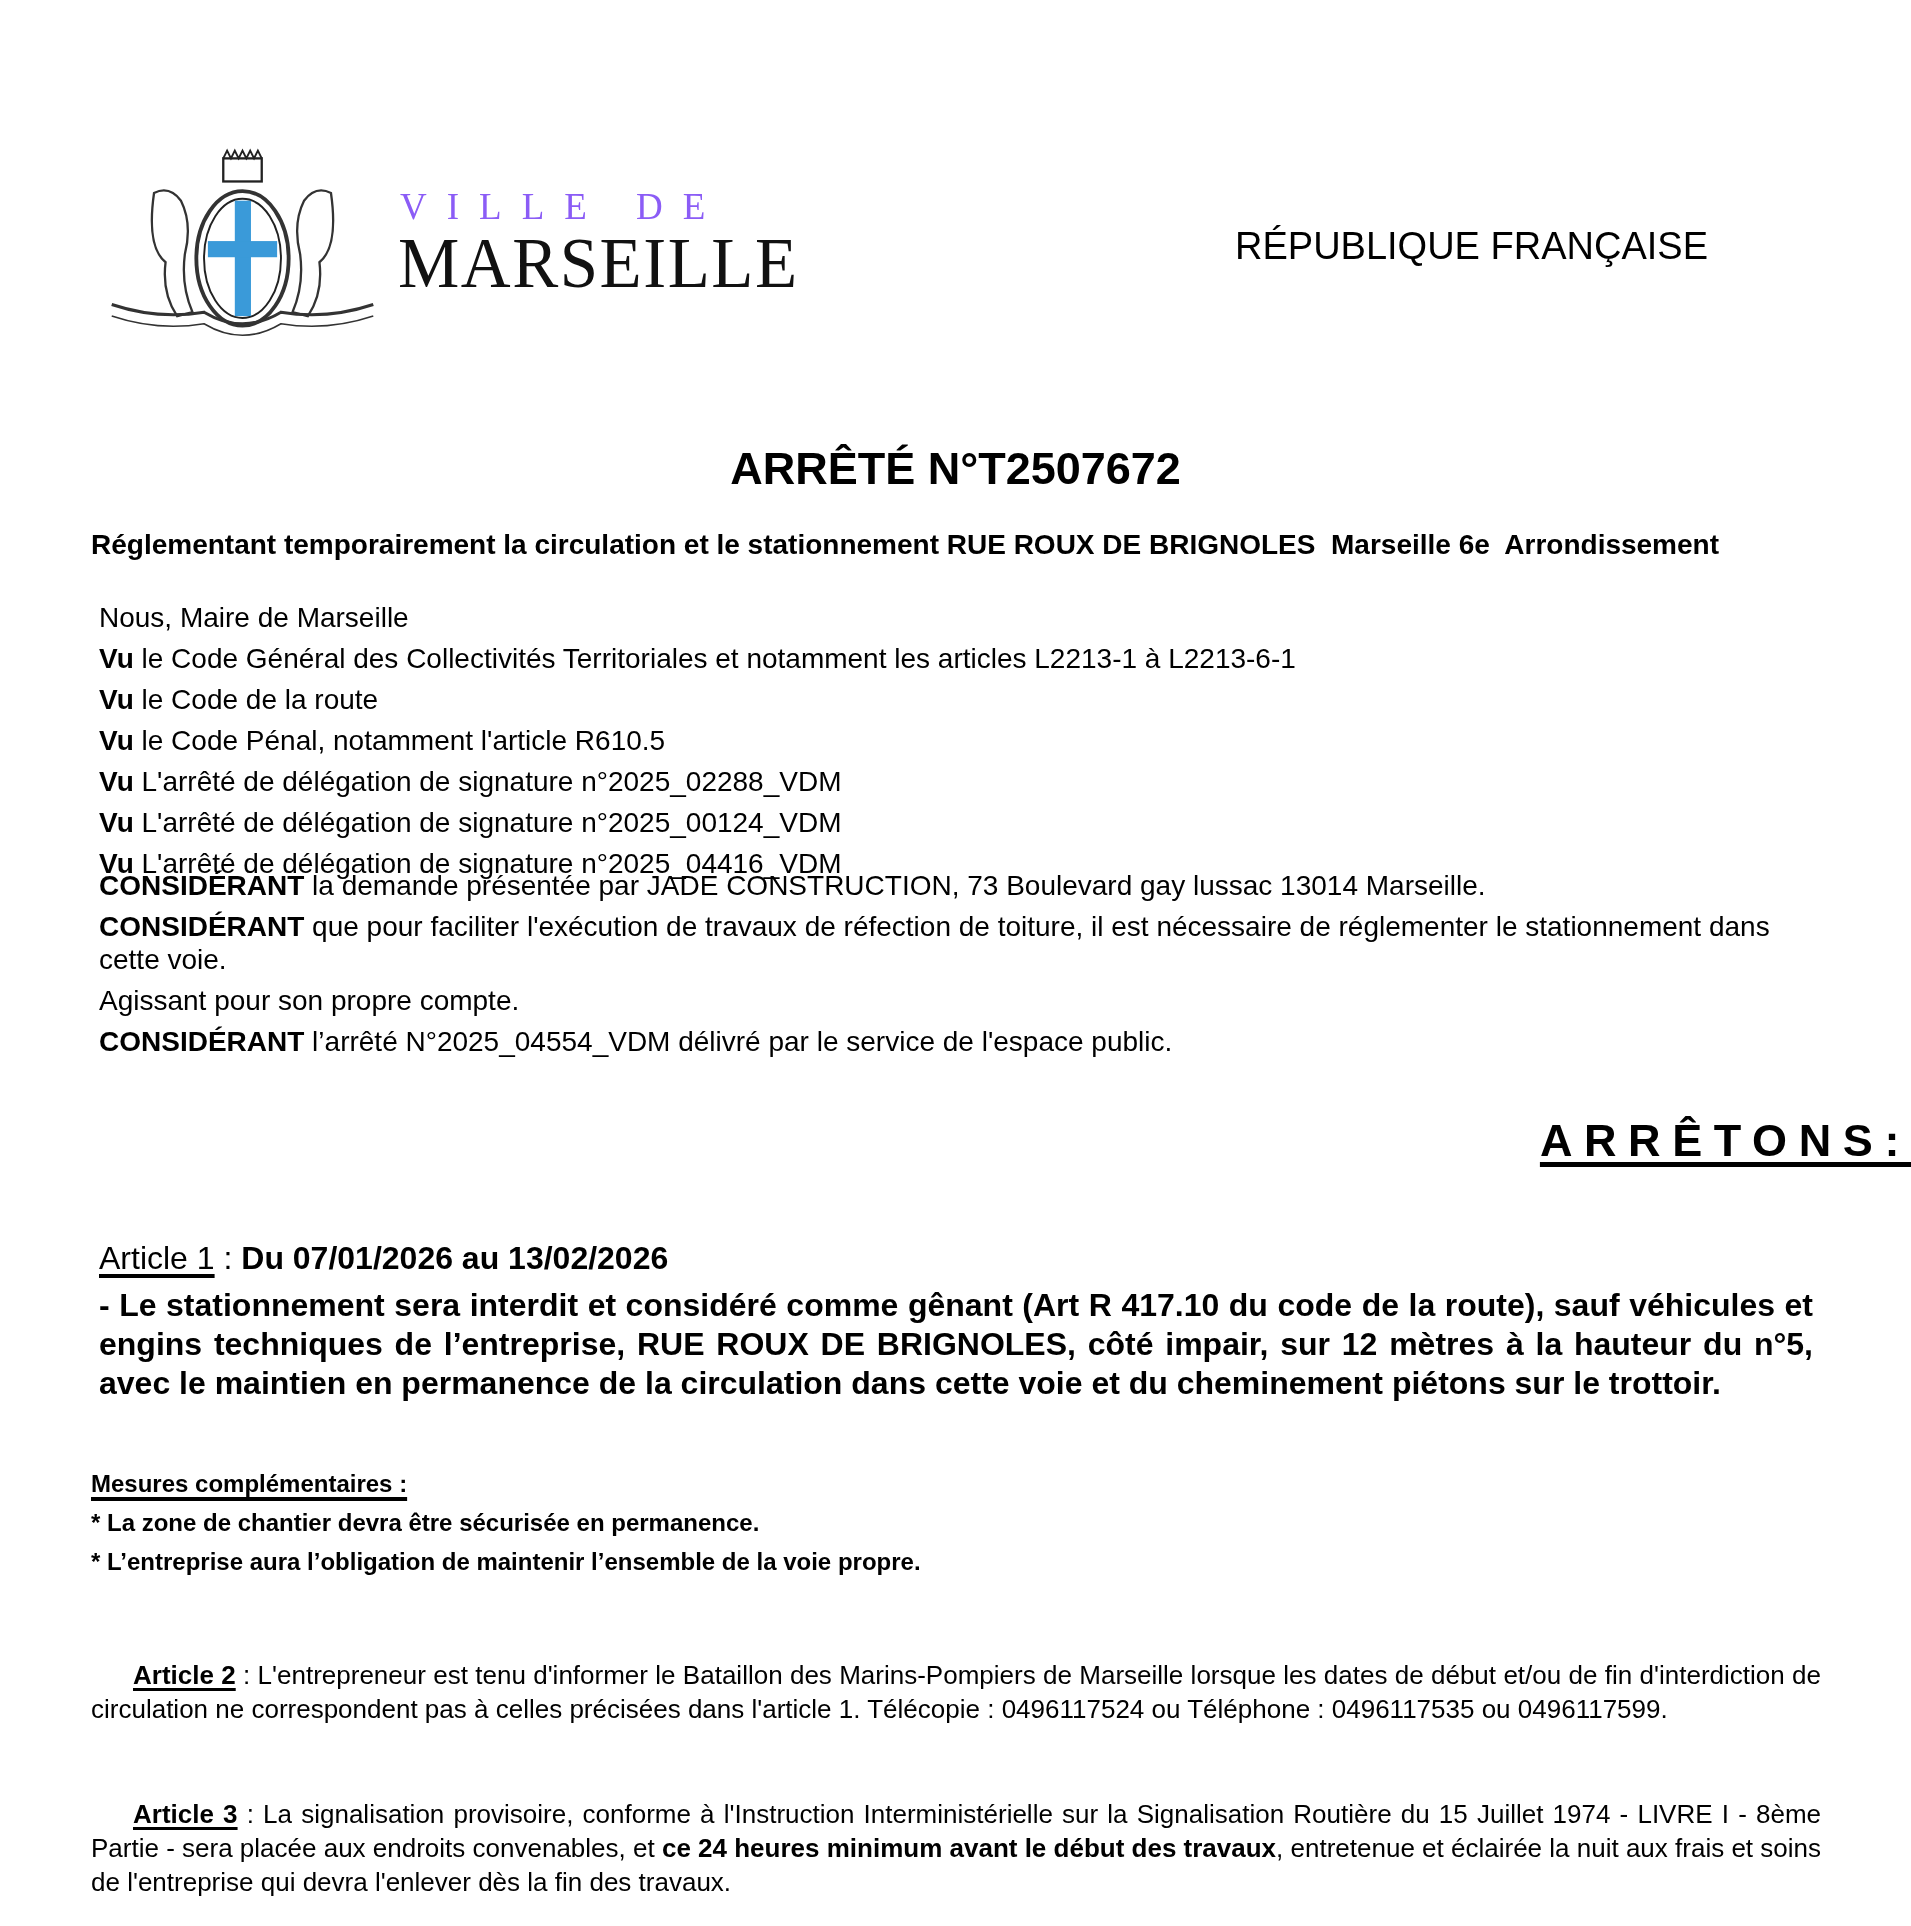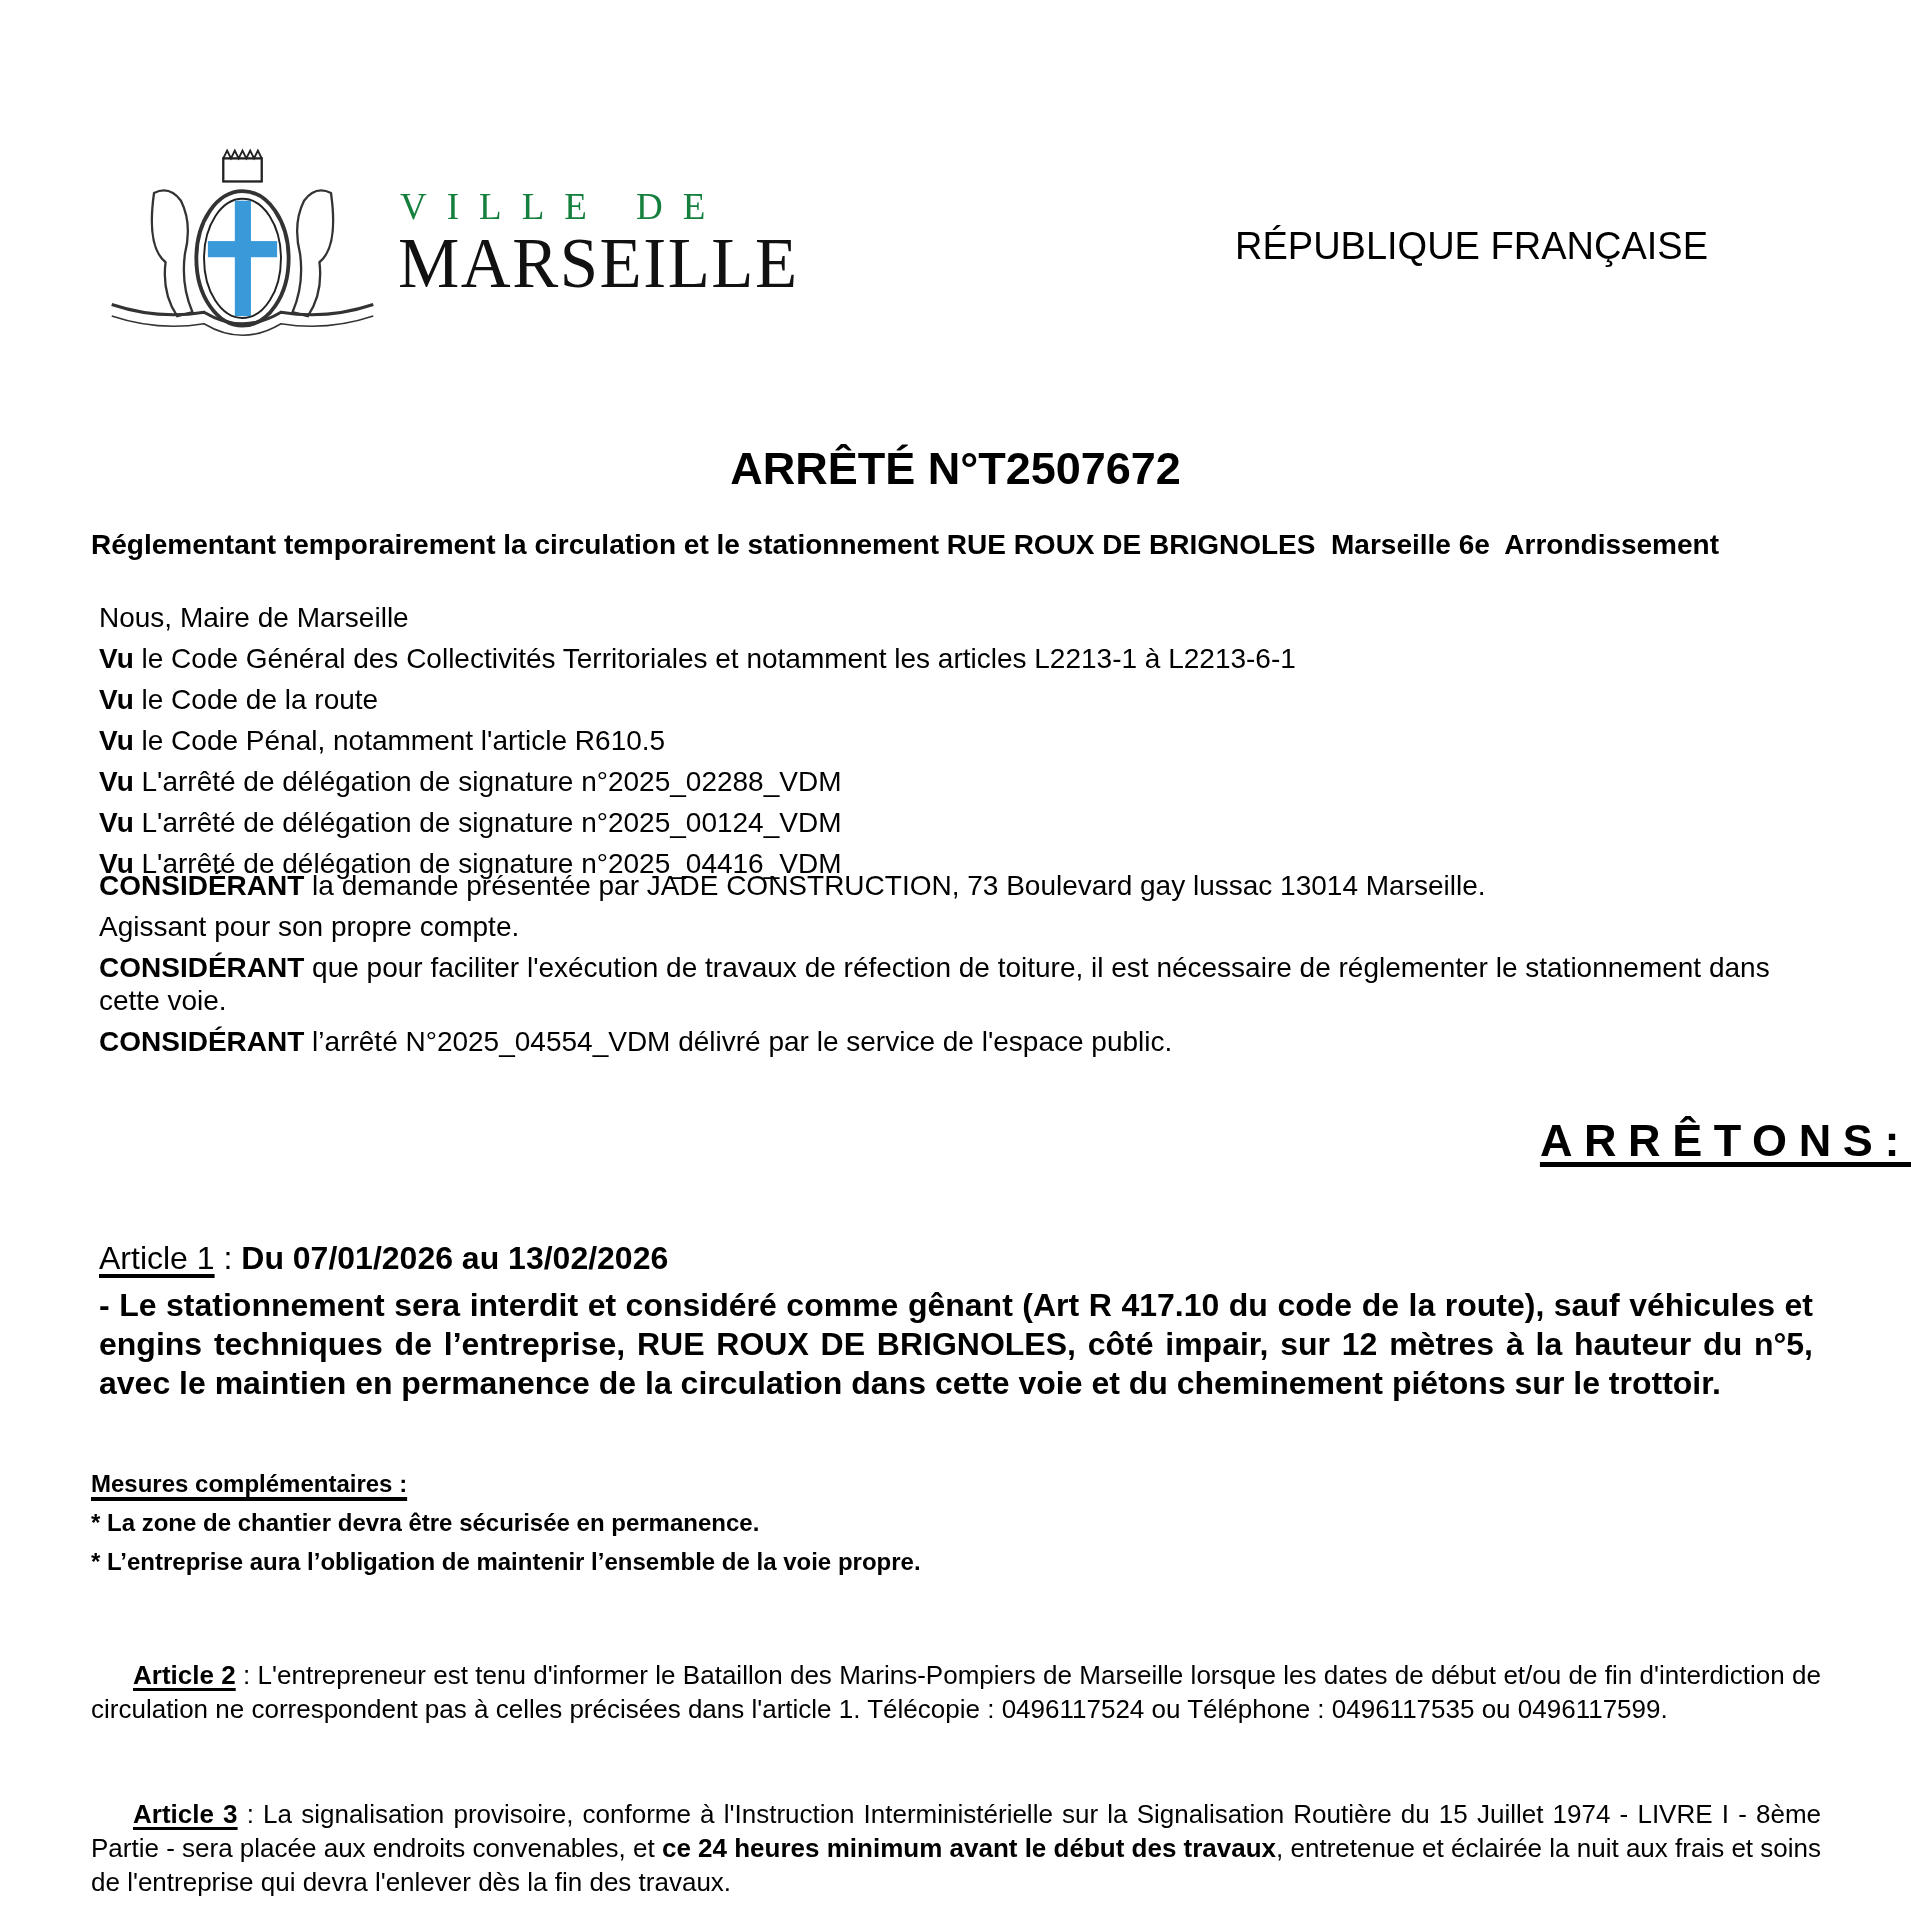--- a/index.html
+++ b/index.html
@@ -2,21 +2,21 @@
 <html style="font-size:6.2px"><head>
 <meta charset="utf-8">
 <style>
   html, body { margin: 0; padding: 0; background: #ffffff; }
   body { width: 1911px; height: 2703px; position: relative; overflow: hidden;
          font-family: "Liberation Sans", sans-serif; color: #000; }
   .abs { position: absolute; }
   .logo { left: 96px; top: 143px; width: 655px; height: 200px; }
   .crest { position: absolute; left: 0; top: 0; width: 293px; height: 200px; }
   .ville { position: absolute; left: 304px; top: 42px; font-family: "Liberation Serif", serif;
-           font-size: 37px; letter-spacing: 20px; color: #15803d; }
+           font-size: 37px; letter-spacing: 20px; color: #8b5cf6; }
   .marseille { position: absolute; left: 302px; top: 79px; font-family: "Liberation Serif", serif;
                font-size: 69px; letter-spacing: 1.5px; color: #111; transform: scaleY(1.05); transform-origin: left top; }
   .republique { left: 1235px; top: 225px; font-size: 38px; }
   .title { left: 0; width: 1911px; top: 443px; text-align: center; font-size: 45px; font-weight: bold; }
   .subtitle { left: 91px; top: 529px; font-size: 28px; font-weight: bold; white-space: pre; }
   .block { left: 91px; width: 1730px; font-size: 28px; line-height: 33px; }
   .block p { margin: 8px; }
   .vu-lines { top: 593px; }
   .consid { top: 861px; }
   .arretons { left: 0; width: 1911px; top: 1115px; text-align: right; font-size: 45px; font-weight: bold;
@@ -67,22 +67,22 @@
   <p><b>Vu</b><span> le Code Général des Collectivités Territoriales et notamment les articles L2213-1 à L2213-6-1</span></p>
   <p><b>Vu</b><span> le Code de la route</span></p>
   <p><b>Vu</b><span> le Code Pénal, notamment l'article R610.5</span></p>
   <p><b>Vu</b><span> L'arrêté de délégation de signature n°2025_02288_VDM</span></p>
   <p><b>Vu</b><span> L'arrêté de délégation de signature n°2025_00124_VDM</span></p>
   <p><b>Vu</b><span> L'arrêté de délégation de signature n°2025_04416_VDM</span></p>
 </div>
 
 <div class="abs block consid">
   <p><b>CONSIDÉRANT</b><span> la demande présentée par JADE CONSTRUCTION, 73 Boulevard gay lussac 13014 Marseille.</span></p>
+  <p><b>CONSIDÉRANT</b><span> que pour faciliter l'exécution de travaux de réfection de toiture, il est nécessaire de réglementer le stationnement dans cette voie.</span></p>
   <p><b></b><span>Agissant pour son propre compte.</span></p>
-  <p><b>CONSIDÉRANT</b><span> que pour faciliter l'exécution de travaux de réfection de toiture, il est nécessaire de réglementer le stationnement dans cette voie.</span></p>
   <p><b>CONSIDÉRANT</b><span> l’arrêté N°2025_04554_VDM délivré par le service de l'espace public.</span></p>
 </div>
 
 <div class="abs arretons"><span>ARRÊTONS:</span></div>
 
 <div class="abs art1">
   <p><span class="u normal">Article 1</span><span class="normal"> : </span><span>Du 07/01/2026 au 13/02/2026</span></p>
   <p>- Le stationnement sera interdit et considéré comme gênant (Art R 417.10 du code de la route), sauf véhicules et engins techniques de l’entreprise, RUE ROUX DE BRIGNOLES, côté impair, sur 12 mètres à la hauteur du n°5, avec le maintien en permanence de la circulation dans cette voie et du cheminement piétons sur le trottoir.</p>
 </div>
 

